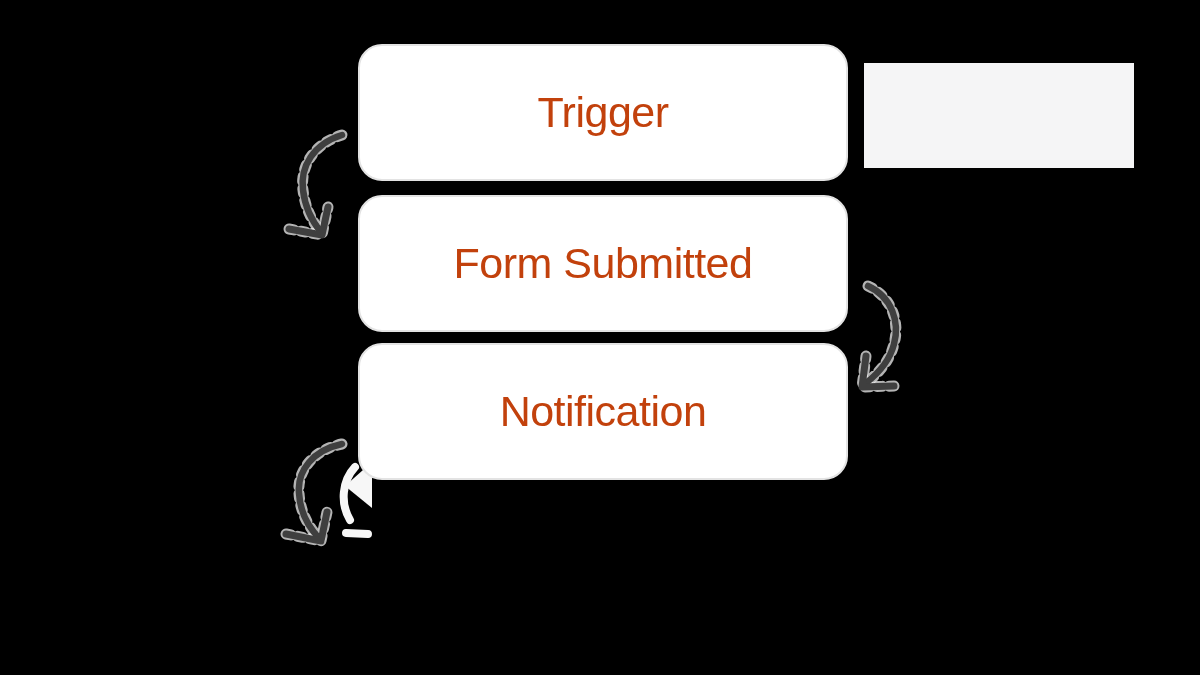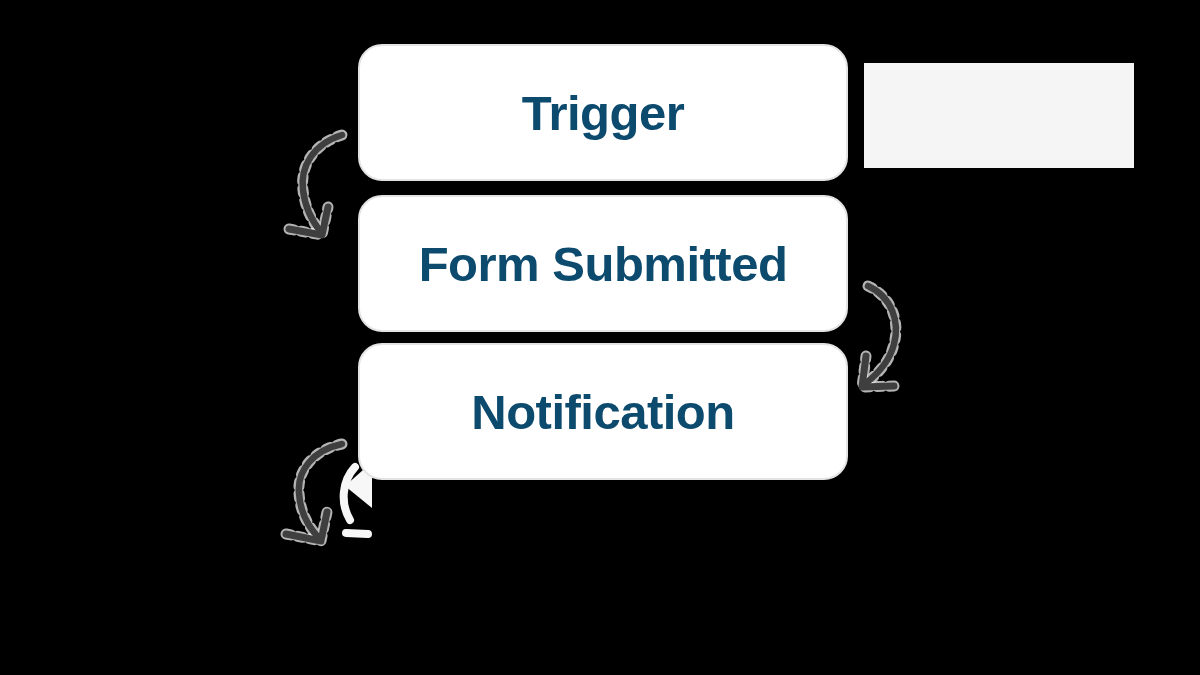--- a/index.html
+++ b/index.html
@@ -22,24 +22,24 @@
   .node{
     position:absolute;
     left:358px;width:490px;height:137px;
     box-sizing:border-box;
     background:#ffffff;
     border:2px solid #e3e3e3;
     border-radius:24px;
     display:flex;align-items:center;justify-content:center;
   }
   .node-label{
-    font-size:49px;
-    font-weight:700;
+    font-size:43px;
+    font-weight:400;
     letter-spacing:-0.5px;
-    color:#0c4a6e;
+    color:#c2410c;
     white-space:nowrap;
   }
   .n1{top:44px;}
   .n2{top:195px;}
   .n3{top:343px;}
   .n4{top:493px;height:136px;}
   .halo{stroke:#f0f0f0;stroke-width:11;fill:none;opacity:.75;stroke-linecap:round;stroke-linejoin:round;stroke-dasharray:5 7;}
   .stroke{stroke:#3f3f3f;stroke-width:6.5;fill:none;stroke-linecap:round;stroke-linejoin:round;}
   .head{stroke:#3f3f3f;stroke-width:7;fill:none;stroke-linecap:round;stroke-linejoin:round;}
   .white-mark{stroke:#f7f7f7;stroke-width:8;fill:none;stroke-linecap:round;}

